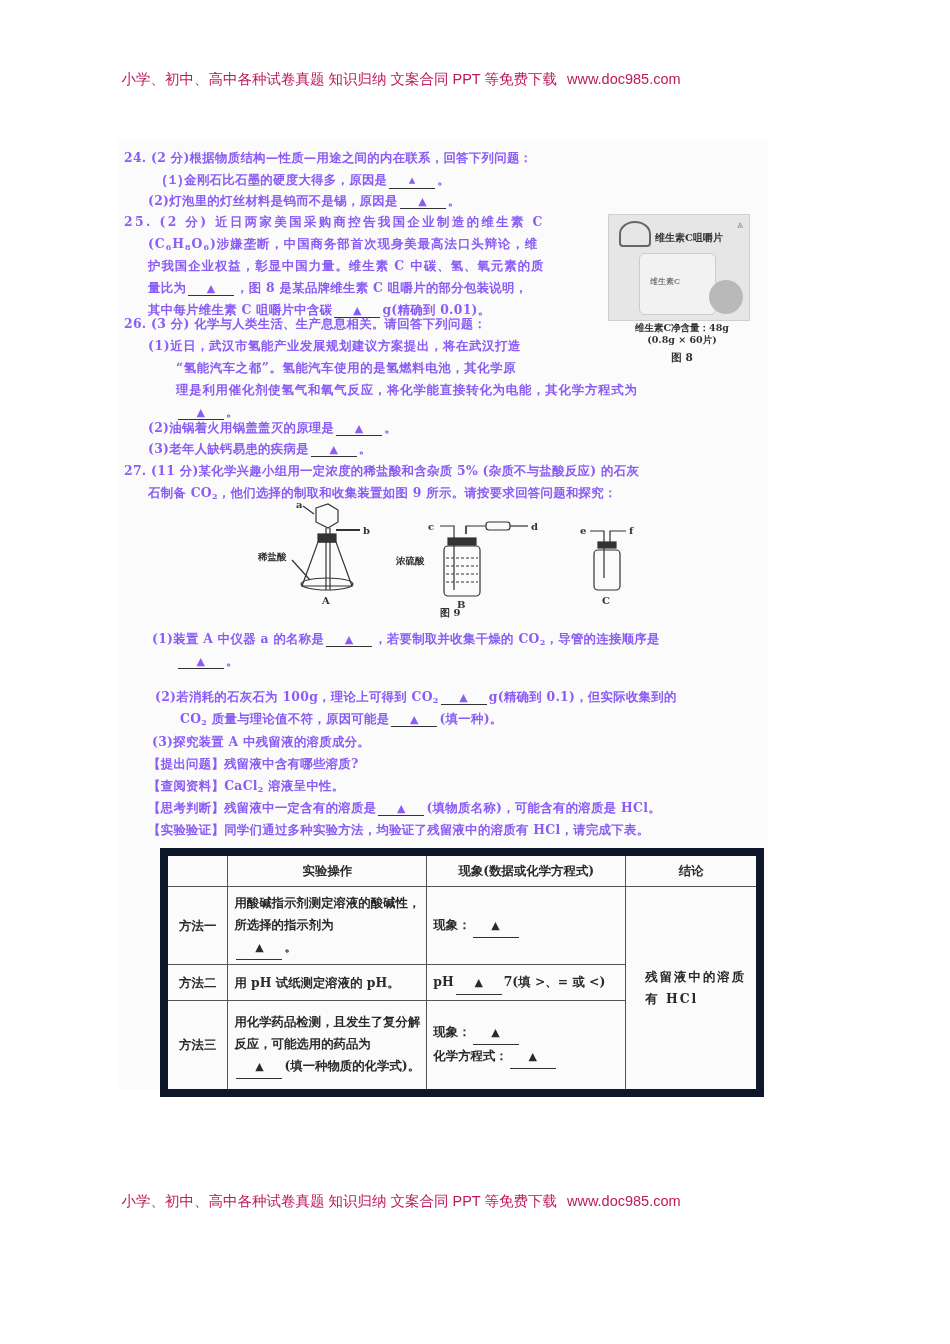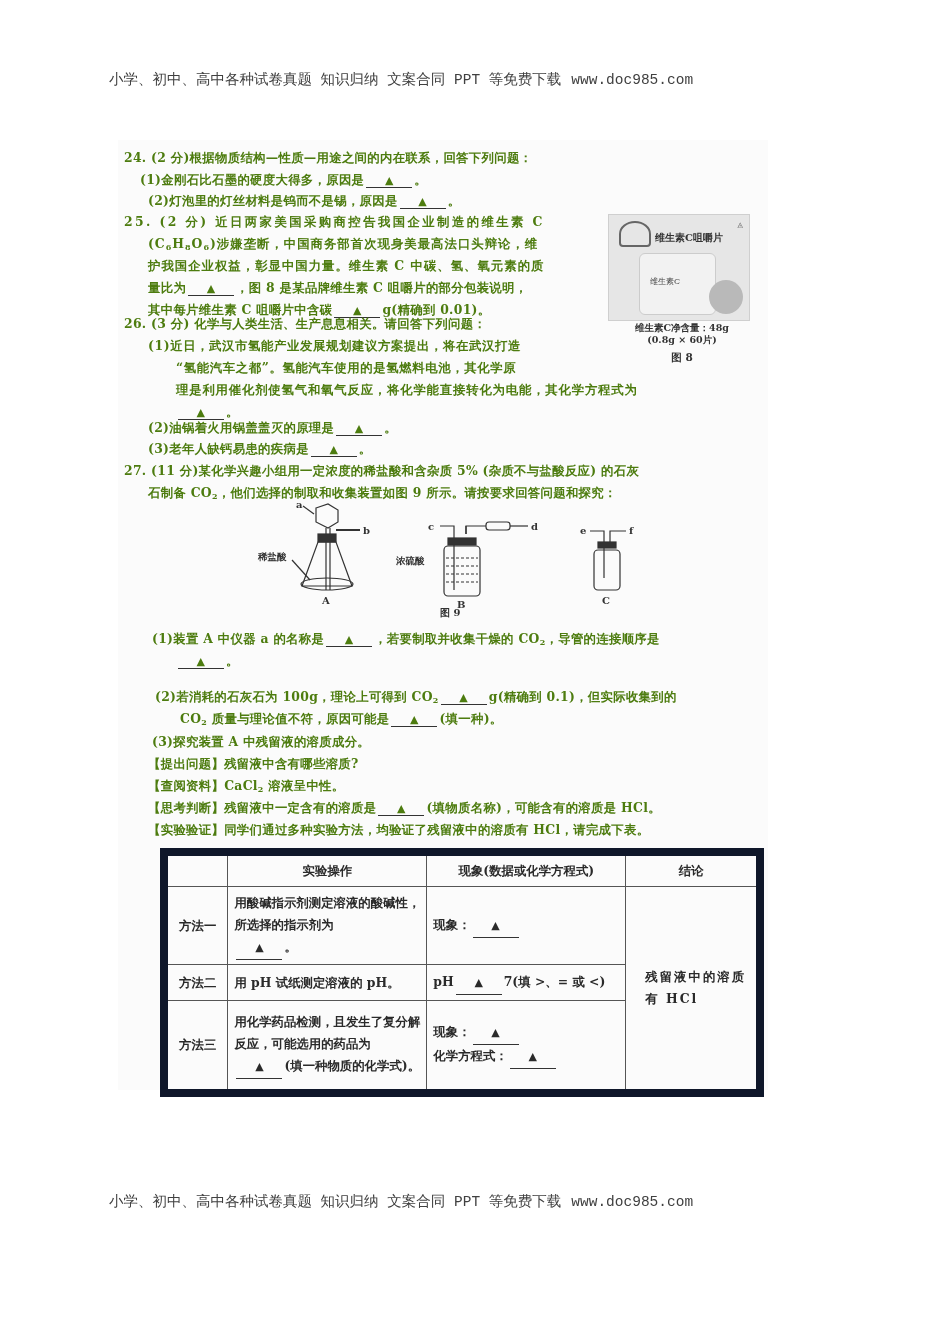--- a/index.html
+++ b/index.html
@@ -1,26 +1,26 @@
 <!DOCTYPE html>
 <html><head>
 <meta charset="utf-8">
 <style>
   html, body { margin:0; padding:0; background:#ffffff; }
   body { width:950px; height:1344px; position:relative; overflow:hidden;
          font-family:"DejaVu Serif","Liberation Serif",serif; color:#222; }
   .banner { position:absolute; left:0; width:802px; text-align:center;
-            font-family:Liberation Mono, monospace; font-size:14.5px; color:#404040; }
+            font-family:Liberation Sans, sans-serif; font-size:14.5px; color:#be185d; }
   .banner .url { margin-left:10px; }
   #banner-top { top:70px; }
   #banner-bottom { top:1192px; }
 
   .scan { position:absolute; left:118px; top:140px; width:650px; height:950px;
           background:#fbfbfb; }
-  .line { position:absolute; white-space:nowrap; font-size:12.4px; color:#4d7c0f;
+  .line { position:absolute; white-space:nowrap; font-size:12.4px; color:#8b5cf6;
           letter-spacing:0.3px; font-weight:bold; }
   .blank { display:inline-block; border-bottom:1px solid #333; min-width:46px;
            text-align:center; margin:0 2px; }
   .tri { font-size:11px; }
   sub { font-size:8px; vertical-align:-2px; }
 
   
   .fig8 { position:absolute; left:608px; top:214px; width:140px; height:105px;
           background:#e6e6e6; border:1px solid #cfcfcf; }
   .fig8 .can { position:absolute; left:30px; top:38px; width:75px; height:60px;
@@ -55,21 +55,21 @@
 </head>
 <body>
 
 <div class="banner" id="banner-top">
   <span>小学、初中、高中各种试卷真题 知识归纳 文案合同 PPT 等免费下载</span><span class="url">www.doc985.com</span>
 </div>
 
 <div class="scan"></div>
 
 <div class="line" style="left:124px;top:150px;">24. (2 分)根据物质结构—性质—用途之间的内在联系，回答下列问题：</div>
-<div class="line" style="left:140px;top:172px;">
+<div class="line" style="left:161px;top:172px;font-family:Liberation Mono, monospace;">
   <span>(1)金刚石比石墨的硬度大得多，原因是</span><span class="blank"><span class="tri">▲</span></span><span>。</span>
 </div>
 <div class="line" style="left:148px;top:193px;">
   <span>(2)灯泡里的灯丝材料是钨而不是锡，原因是</span><span class="blank"><span class="tri">▲</span></span><span>。</span>
 </div>
 
 <div class="line" style="left:124px;top:214px;letter-spacing:2.4px;">25. (2 分) 近日两家美国采购商控告我国企业制造的维生素 C</div>
 <div class="line" style="left:148px;top:236px;letter-spacing:1px;">
   <span>(C</span><sub>6</sub><span>H</span><sub>8</sub><span>O</span><sub>6</sub><span>)涉嫌垄断，中国商务部首次现身美最高法口头辩论，维</span>
 </div>

